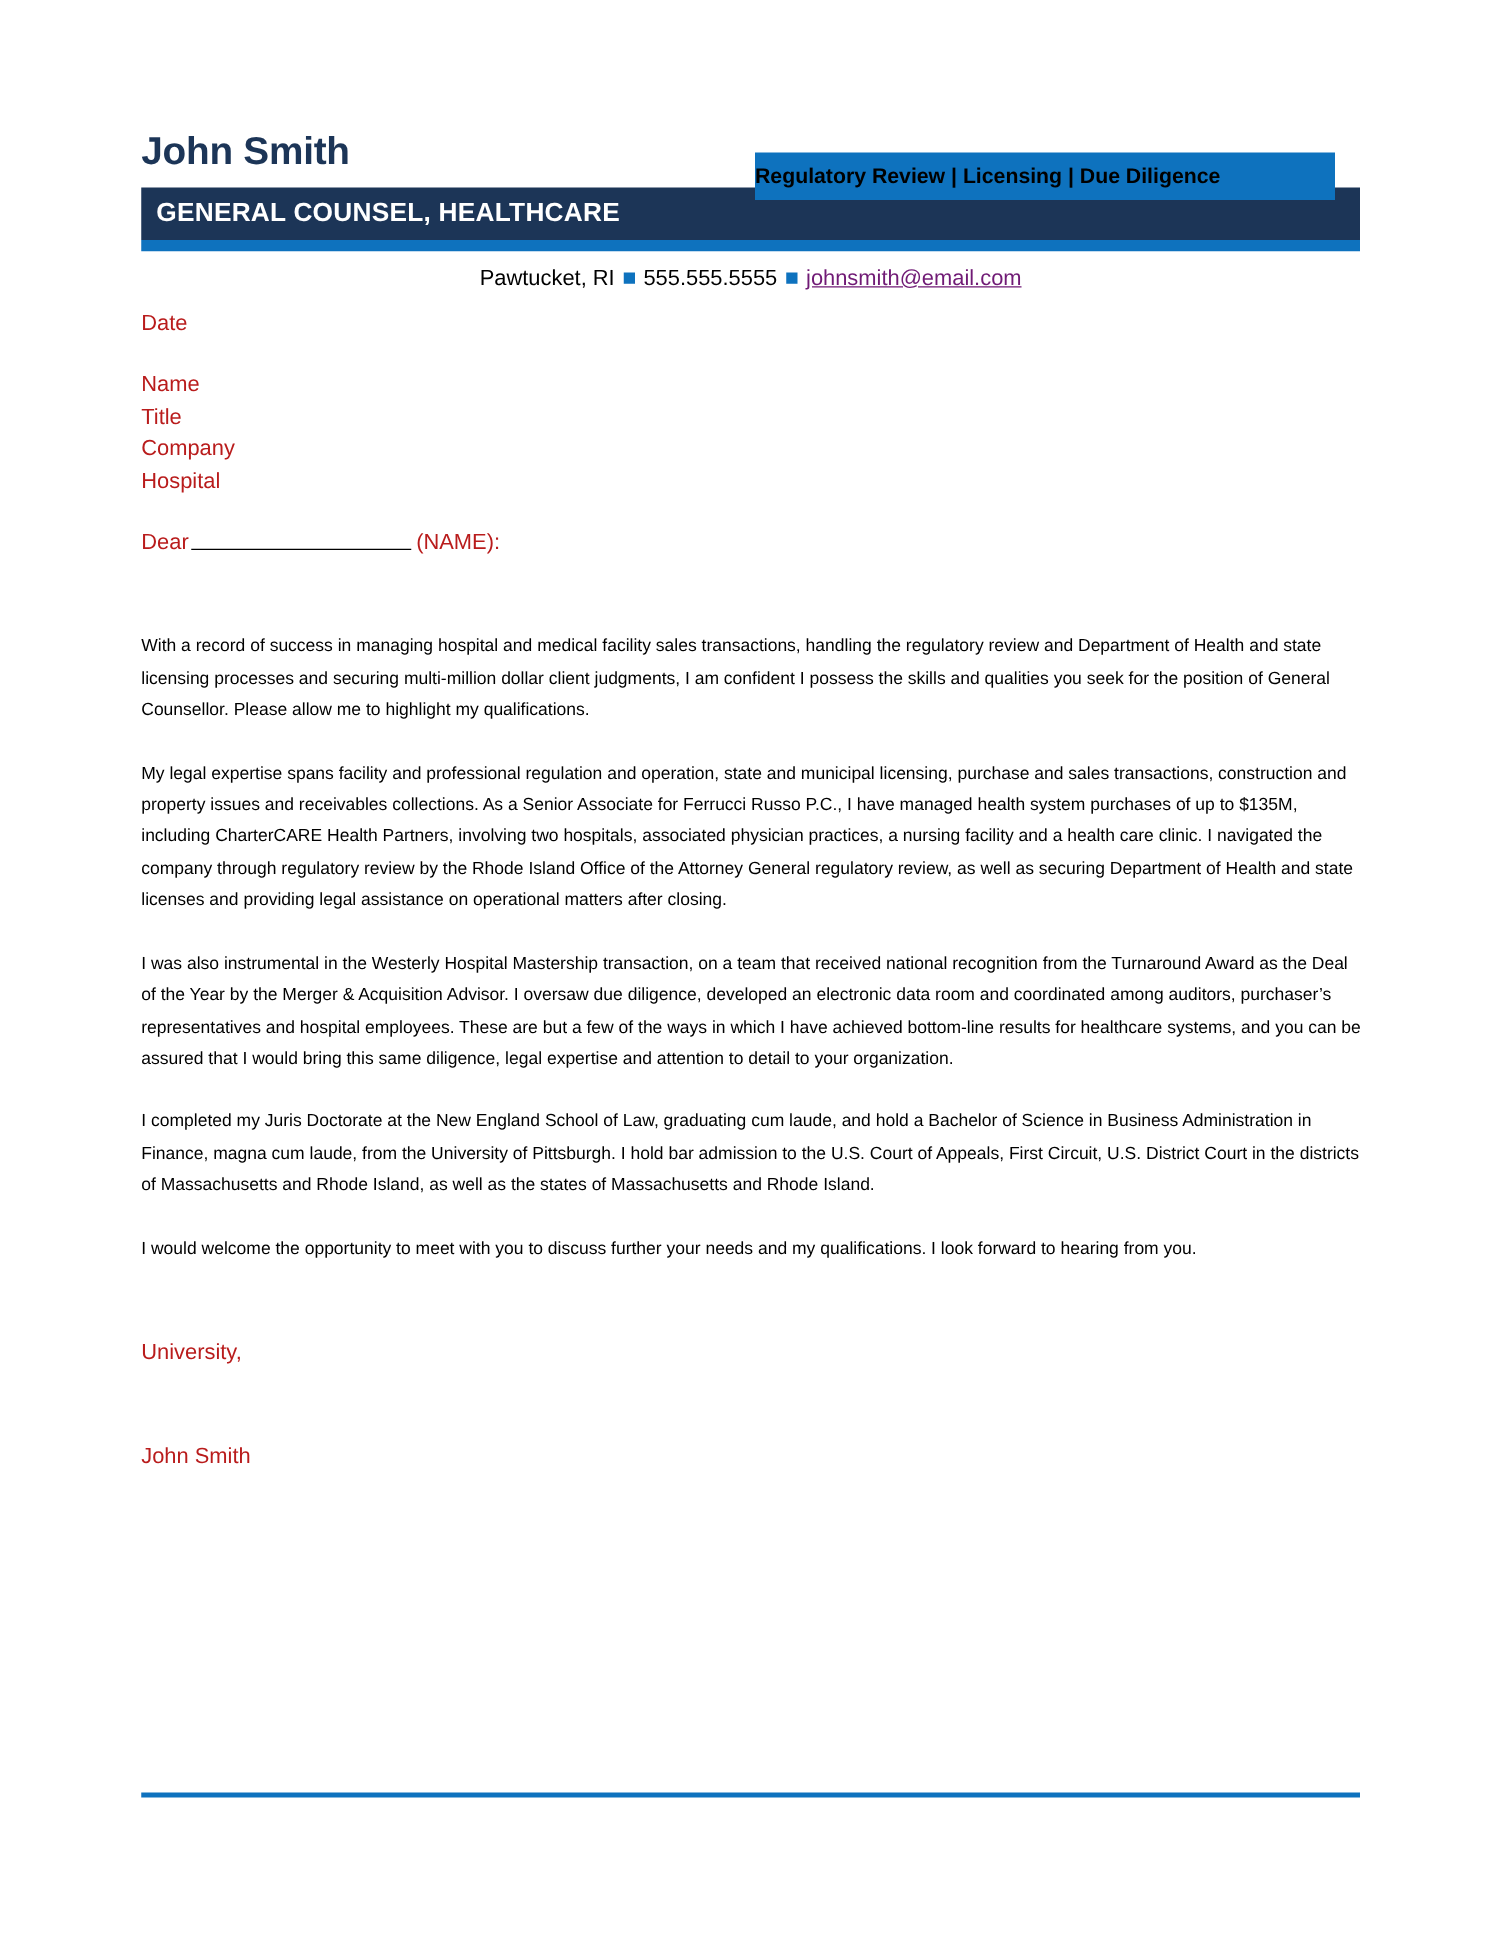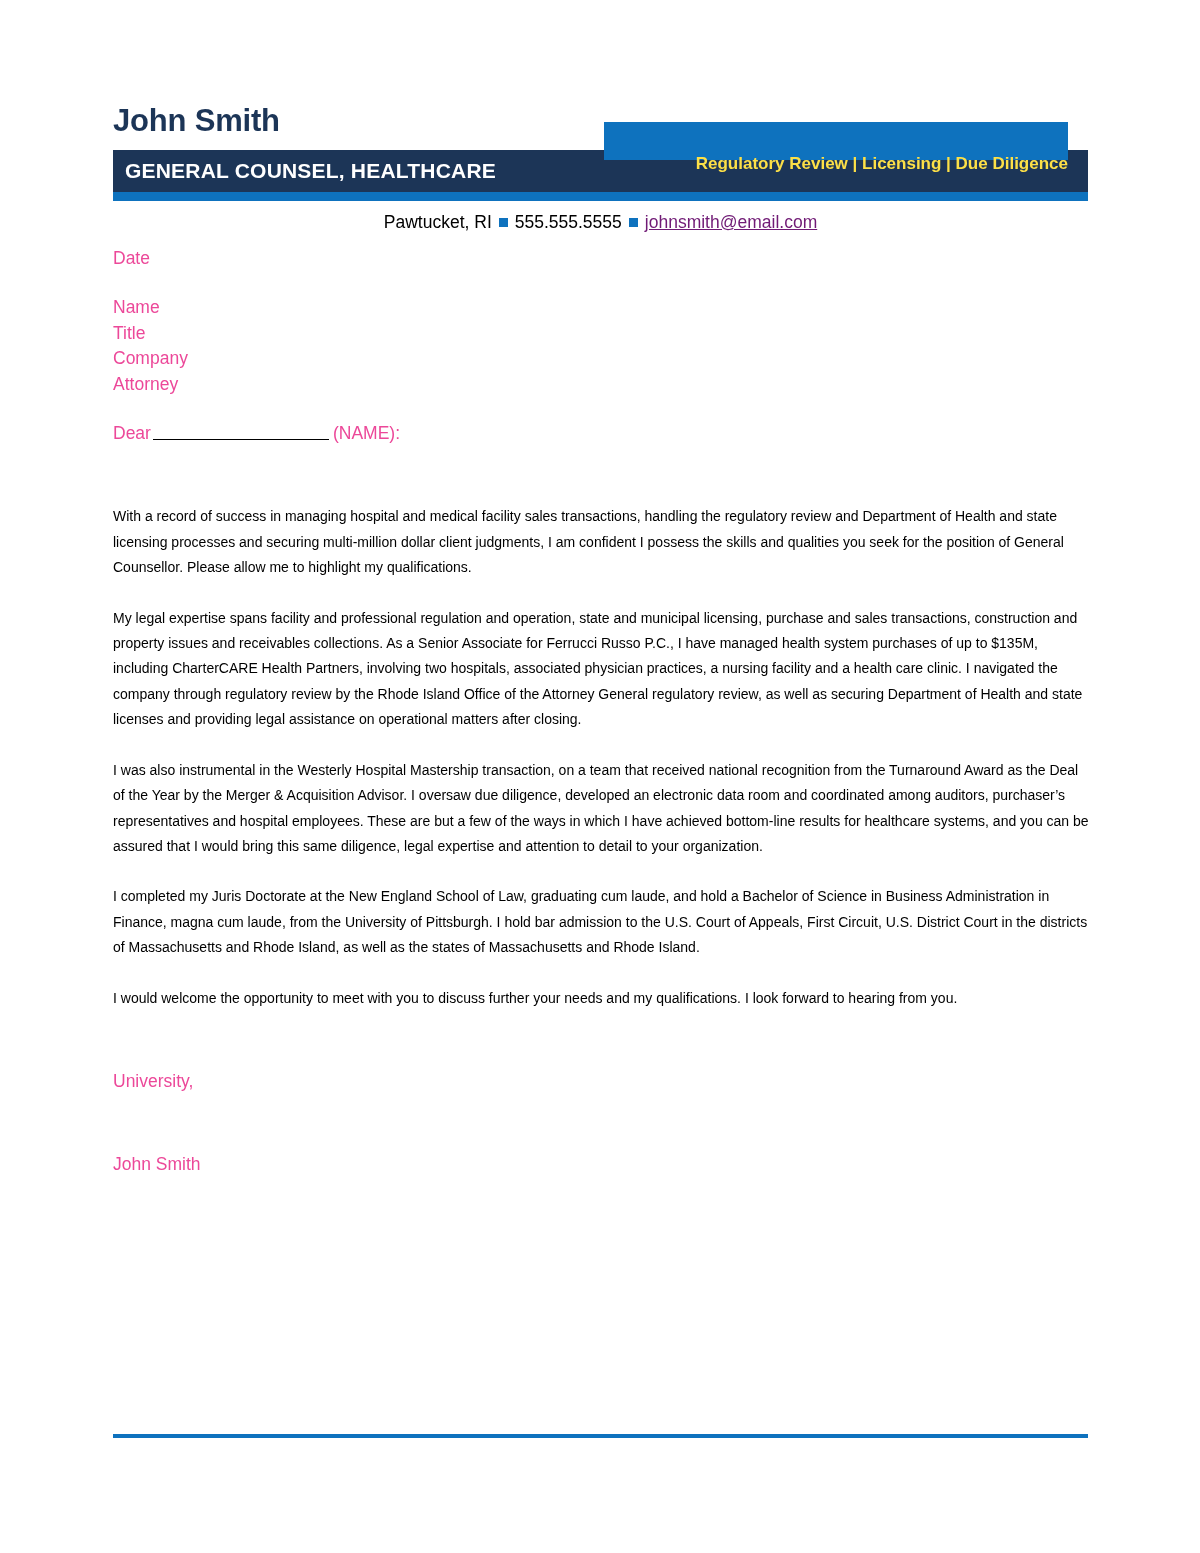--- a/index.html
+++ b/index.html
@@ -73,26 +73,25 @@
     height: 38px;
     background: #0E72BE;
   }
   .tagline-text {
     position: absolute;
     left: 0;
     top: 0;
     width: 464px;
     height: 38px;
     line-height: 38px;
-    text-align: right;
+    text-align: left;
     font-size: 17px;
     font-weight: bold;
-    color: #fde047;
-    white-space: nowrap;
-    margin-top: 23px;
+    color: #000000;
+    white-space: nowrap;
   }
 
   
   .contact {
     position: absolute;
     left: 113px;
     top: 212px;
     width: 975px;
     text-align: center;
     font-size: 17.5px;
@@ -115,21 +114,21 @@
   
   .body-area {
     position: absolute;
     left: 113px;
     top: 246px;
     width: 978px;
   }
   .line {
     font-size: 17.5px;
     line-height: 25.4px;
-    color: #ec4899;
+    color: #b91c1c;
   }
   .gap-sm { height: 24px; }
   .gap-lg { height: 58px; }
   .salutation .blank {
     display: inline-block;
     width: 176px;
     border-bottom: 1.6px solid #000;
     margin: 0 4px -1px 2px;
   }
   p.para {
@@ -175,21 +174,21 @@
 
   <div class="body-area">
 
     <div class="line">Date</div>
 
     <div class="gap-sm"></div>
 
     <div class="line">Name</div>
     <div class="line">Title</div>
     <div class="line">Company</div>
-    <div class="line">Attorney</div>
+    <div class="line">Hospital</div>
 
     <div class="gap-sm"></div>
 
     <div class="line salutation"><span>Dear</span><span class="blank"></span><span>(NAME):</span></div>
 
     <div class="gap-lg"></div>
 
     <p class="para">With a record of success in managing hospital and medical facility sales transactions, handling the regulatory review and Department of Health and state licensing processes and securing multi-million dollar client judgments, I am confident I possess the skills and qualities you seek for the position of General Counsellor. Please allow me to highlight my qualifications.</p>
     <div class="para-gap"></div>
 

